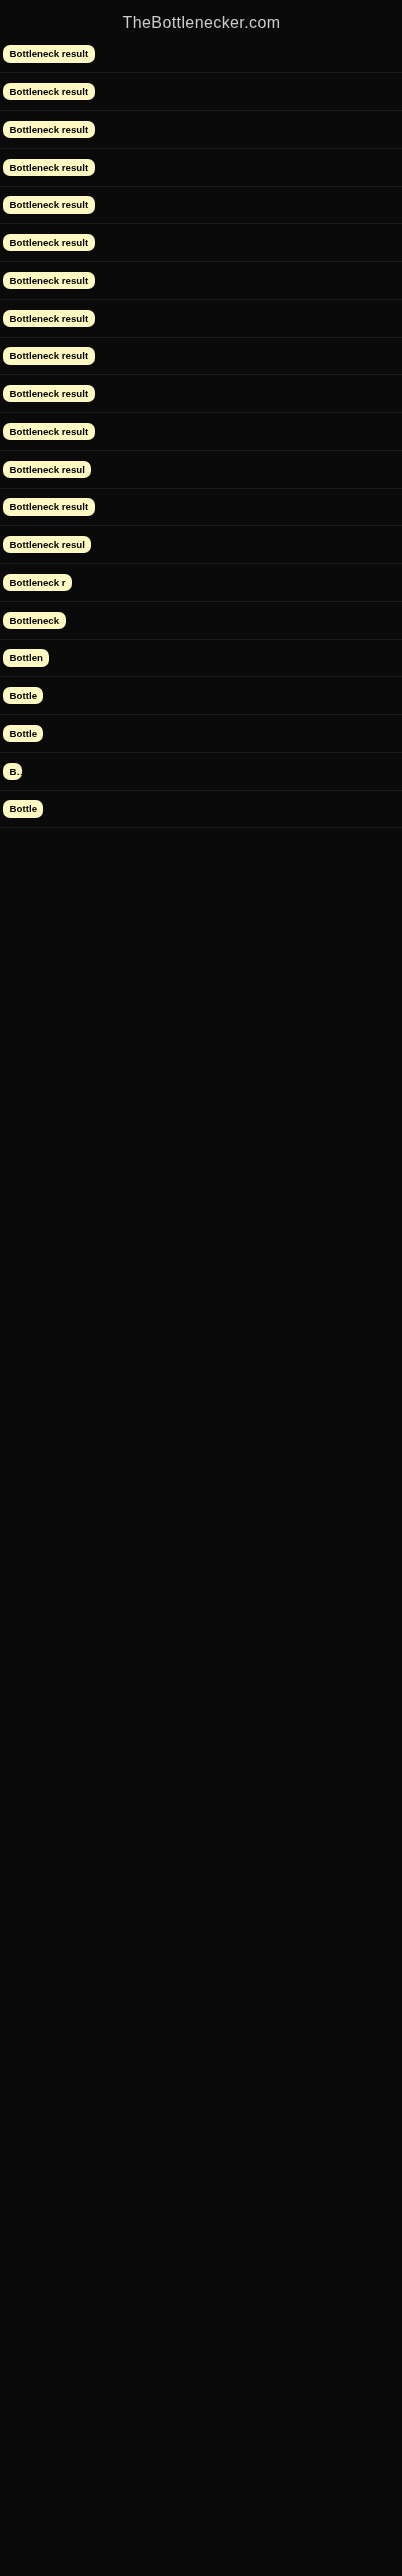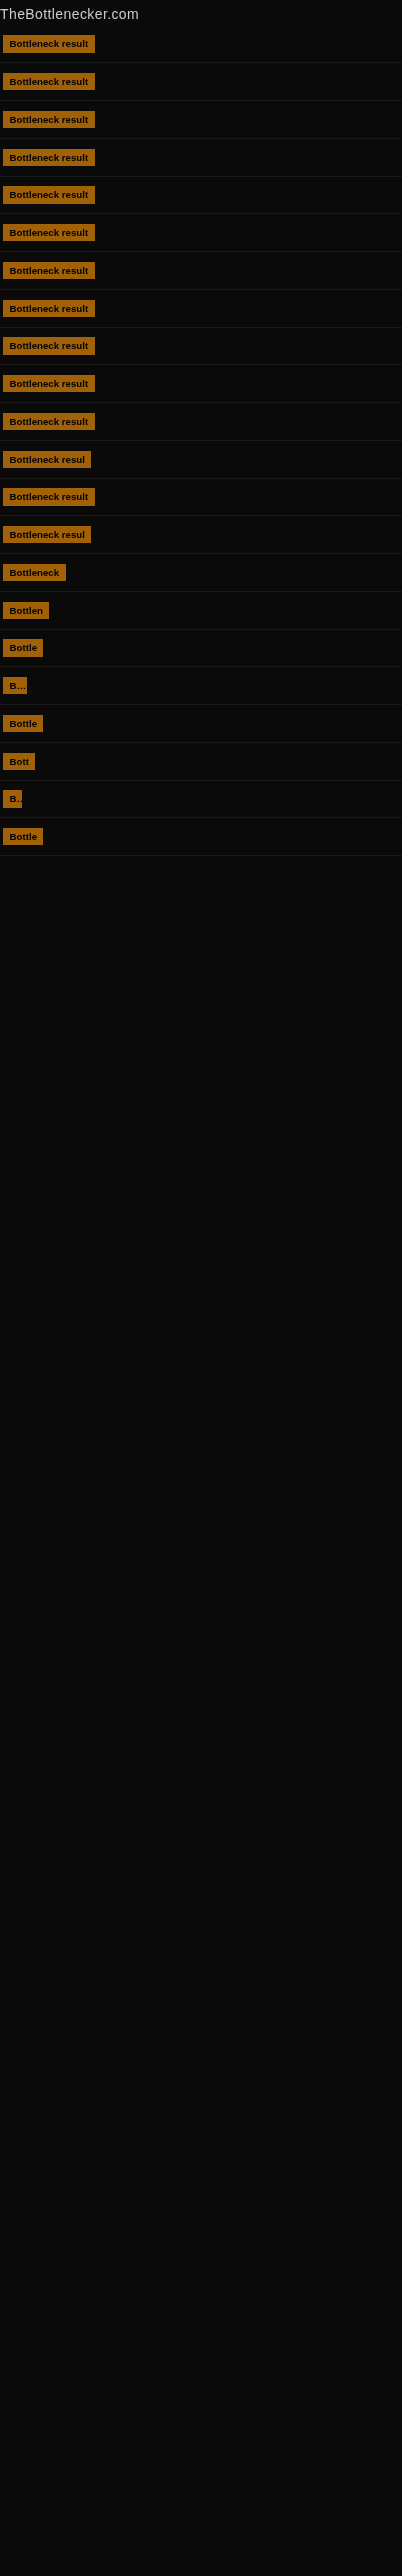--- a/index.html
+++ b/index.html
@@ -10,34 +10,36 @@
 
     body {
       width: 403px;
       min-height: 2576px;
       background-color: #0a0a0a;
       font-family: Arial, sans-serif;
       position: relative;
     }
 
     .site-title {
+      text-align: center;
       color: #cccccc;
-      font-size: 14px;
+      font-size: 16px;
       padding: 6.4px 0 3.2px 0;
       letter-spacing: 0.4px;
+      margin-top: 8px;
     }
 
     .bottleneck-badge {
       display: inline-block;
-      background-color: #a16207;
+      background-color: #fef9c3;
       color: #000000;
       font-size: 9.7px;
       font-weight: bold;
       padding: 3.2px 6.4px;
-      border-radius: 0;
+      border-radius: 7px;
       white-space: nowrap;
       overflow: hidden;
     }
 
     .result-row {
       padding: 9.7px 3.2px 9.7px 3.2px;
       border-bottom: 0.8px solid #1a1a1a;
       display: flex;
       align-items: center;
     }
@@ -86,36 +88,33 @@
     <div class="result-row">
       <span class="bottleneck-badge" style="max-width: 103px; overflow: hidden; text-overflow: ellipsis;">Bottleneck resul</span>
     </div>
     <div class="result-row">
       <span class="bottleneck-badge">Bottleneck result</span>
     </div>
     <div class="result-row">
       <span class="bottleneck-badge" style="max-width: 103px; overflow: hidden; text-overflow: ellipsis;">Bottleneck resul</span>
     </div>
     <div class="result-row">
+      <span class="bottleneck-badge" style="max-width: 81px; overflow: hidden; text-overflow: ellipsis;">Bottleneck r</span>
+    </div>
+    <div class="result-row">
       <span class="bottleneck-badge" style="max-width: 69px; overflow: hidden; text-overflow: ellipsis;">Bottleneck</span>
     </div>
     <div class="result-row">
       <span class="bottleneck-badge" style="max-width: 52px; overflow: hidden; text-overflow: ellipsis;">Bottlen</span>
     </div>
     <div class="result-row">
       <span class="bottleneck-badge" style="max-width: 47px; overflow: hidden; text-overflow: ellipsis;">Bottle</span>
     </div>
     <div class="result-row">
-      <span class="bottleneck-badge" style="max-width: 24px; overflow: hidden; text-overflow: ellipsis;">Bo</span>
-    </div>
-    <div class="result-row">
       <span class="bottleneck-badge" style="max-width: 47px; overflow: hidden; text-overflow: ellipsis;">Bottle</span>
-    </div>
-    <div class="result-row">
-      <span class="bottleneck-badge" style="max-width: 35px; overflow: hidden; text-overflow: ellipsis;">Bott</span>
     </div>
     <div class="result-row">
       <span class="bottleneck-badge" style="max-width: 18.5px; overflow: hidden; text-overflow: ellipsis;">B</span>
     </div>
     <div class="result-row">
       <span class="bottleneck-badge" style="max-width: 47px; overflow: hidden; text-overflow: ellipsis;">Bottle</span>
     </div>
   </div>
 
 

